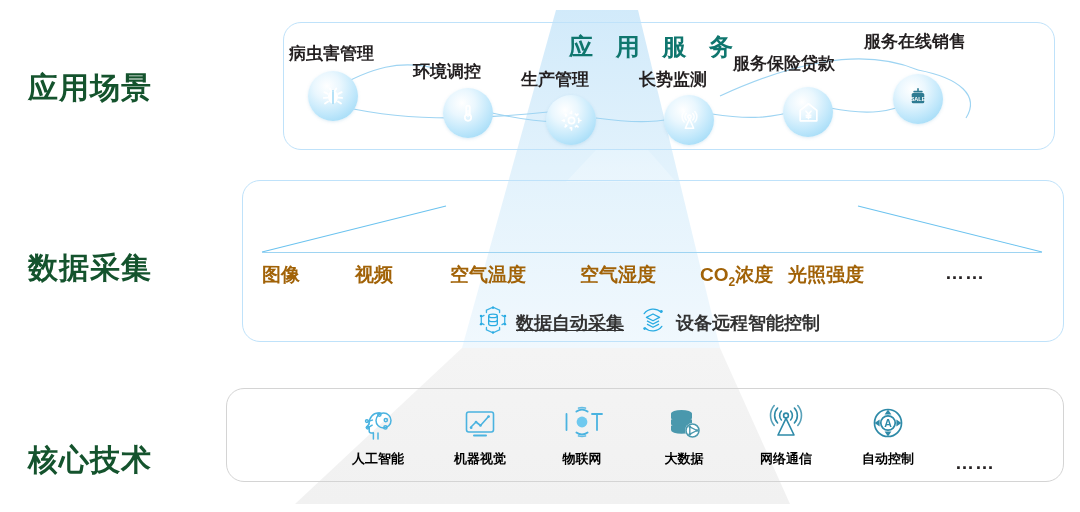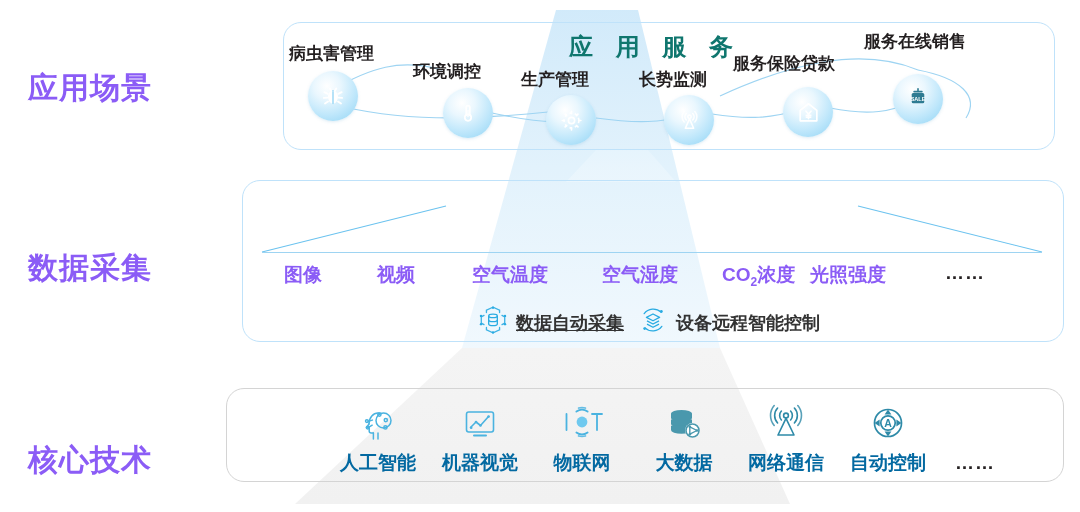--- a/index.html
+++ b/index.html
@@ -24,21 +24,21 @@
     left: 0; top: 0;
     width: 1080px; height: 512px;
     pointer-events: none;
   }
 
   
   .row-title {
     position: absolute;
     font-size: 30px;
     font-weight: bold;
-    color: #8b5cf6;
+    color: #14532d;
     letter-spacing: 1px;
     white-space: nowrap;
   }
   #title-app   { left: 28px; top: 68px; }
   #title-data  { left: 28px; top: 248px; }
   #title-tech  { left: 28px; top: 440px; }
 
   
   .card {
     position: absolute;
@@ -96,23 +96,22 @@
     font-size: 23px;
     font-weight: bold;
     color: #29abe2;
     white-space: nowrap;
     letter-spacing: 0.5px;
   }
   .data-item {
     position: absolute;
     font-size: 19px;
     font-weight: bold;
-    color: #8b5cf6;
-    white-space: nowrap;
-    margin-left: 22px;
+    color: #a16207;
+    white-space: nowrap;
   }
   .data-item sub { font-size: 12px; }
   .data-dots {
     position: absolute;
     font-size: 19px;
     font-weight: bold;
     color: #231f20;
     letter-spacing: 1px;
   }
   .data-feature {
@@ -133,23 +132,23 @@
     text-align: center;
   }
   .tech-icon {
     height: 46px;
     display: flex;
     align-items: flex-end;
     justify-content: center;
   }
   .tech-label {
     margin-top: 4px;
-    font-size: 19px;
-    font-weight: bold;
-    color: #0369a1;
+    font-size: 13px;
+    font-weight: bold;
+    color: #000000;
     white-space: nowrap;
   }
   .tech-dots {
     position: absolute;
     font-size: 19px;
     font-weight: bold;
     color: #231f20;
     letter-spacing: 1px;
   }
 </style>

